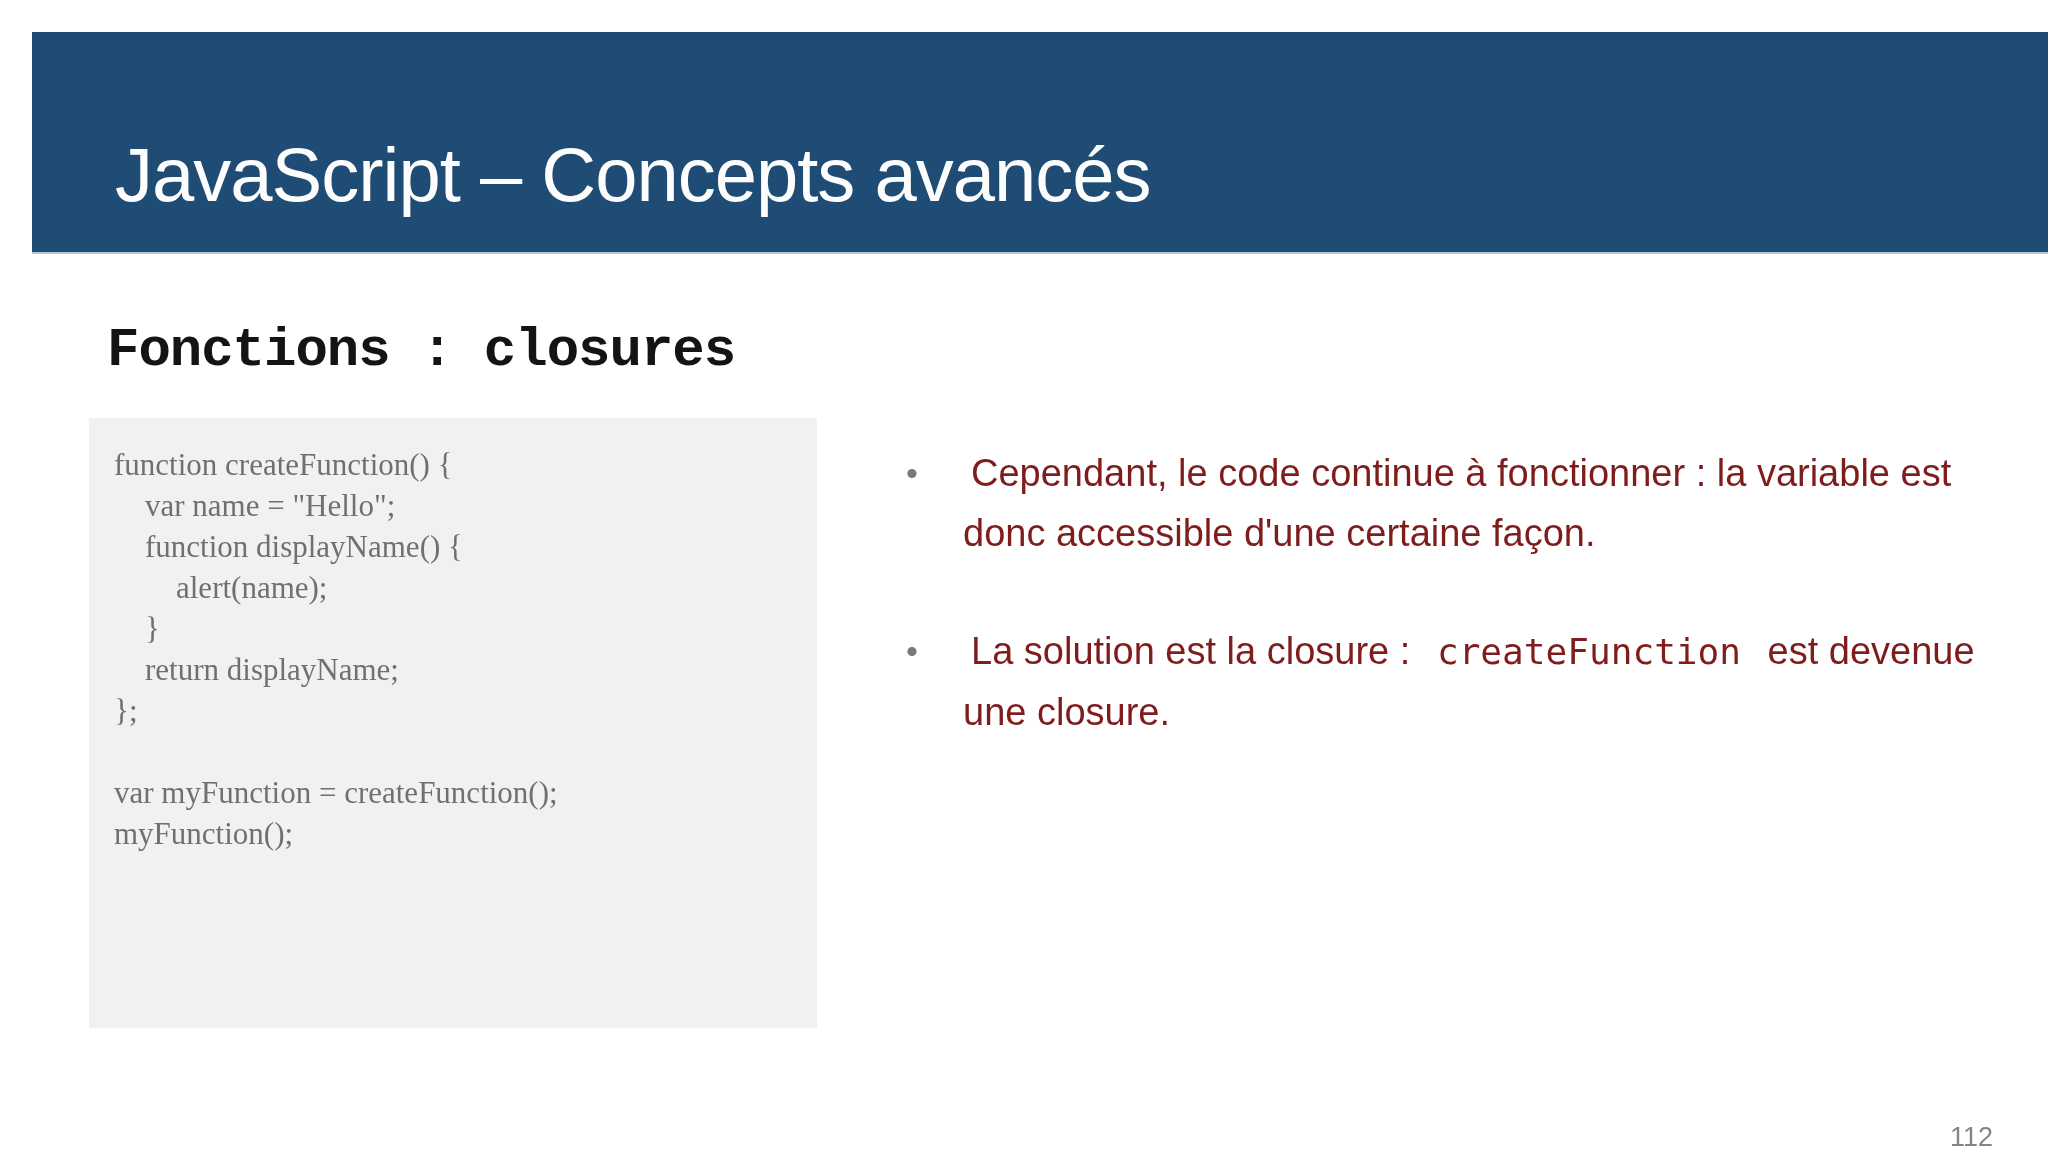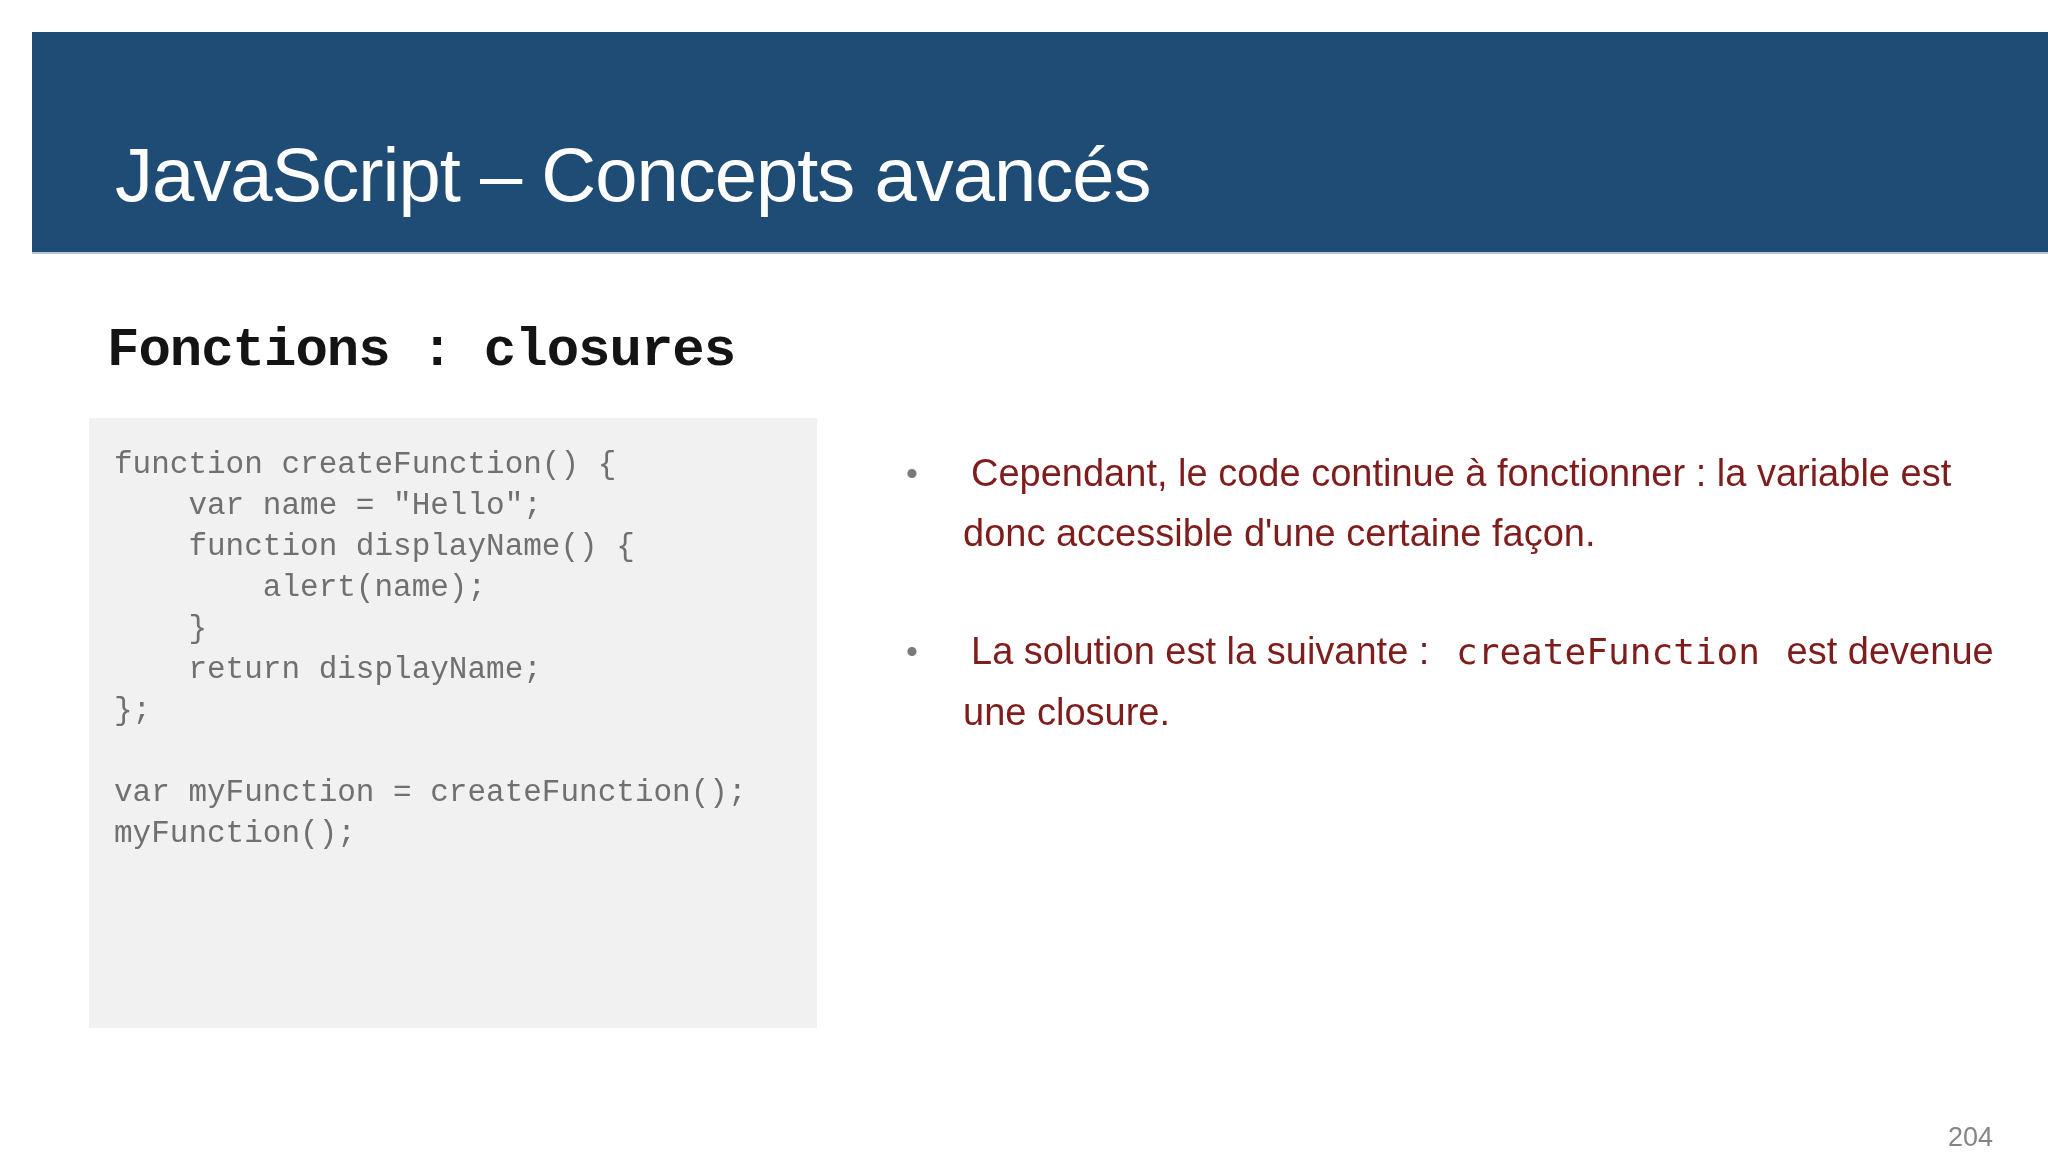--- a/index.html
+++ b/index.html
@@ -46,21 +46,21 @@
 
   
   .code-block {
     position: absolute;
     left: 57px; top: 386px;
     width: 728px; height: 610px;
     background: #F1F1F1;
     padding: 18px 14px 0 17px;
   }
   .code-text {
-    font-family: Liberation Mono, monospace;
+    font-family: Liberation Serif, serif;
     font-size: 31px;
     line-height: 41px;
     color: #707070;
     white-space: pre;
   }
 
   
   .bullet-list {
     position: absolute;
     left: 858px; top: 395px;
@@ -143,22 +143,22 @@
 
   <div class="bullet-list">
 
     <div class="bullet-item">
       <span class="bullet-dot">•</span>
       <p class="bullet-text"><span>Cependant, le code continue à fonctionner : la variable est donc accessible d'une certaine façon.</span><span class="inline-code"></span><span></span></p>
     </div>
 
     <div class="bullet-item">
       <span class="bullet-dot">•</span>
-      <p class="bullet-text"><span>La solution est la suivante : </span><span class="inline-code">createFunction</span><span> est devenue une closure.</span></p>
+      <p class="bullet-text"><span>La solution est la closure : </span><span class="inline-code">createFunction</span><span> est devenue une closure.</span></p>
     </div>
 
   </div>
 
   <div class="footer">
-    <span class="page-number">204</span>
+    <span class="page-number">112</span>
   </div>
 
 </div>
 
 </body></html>

